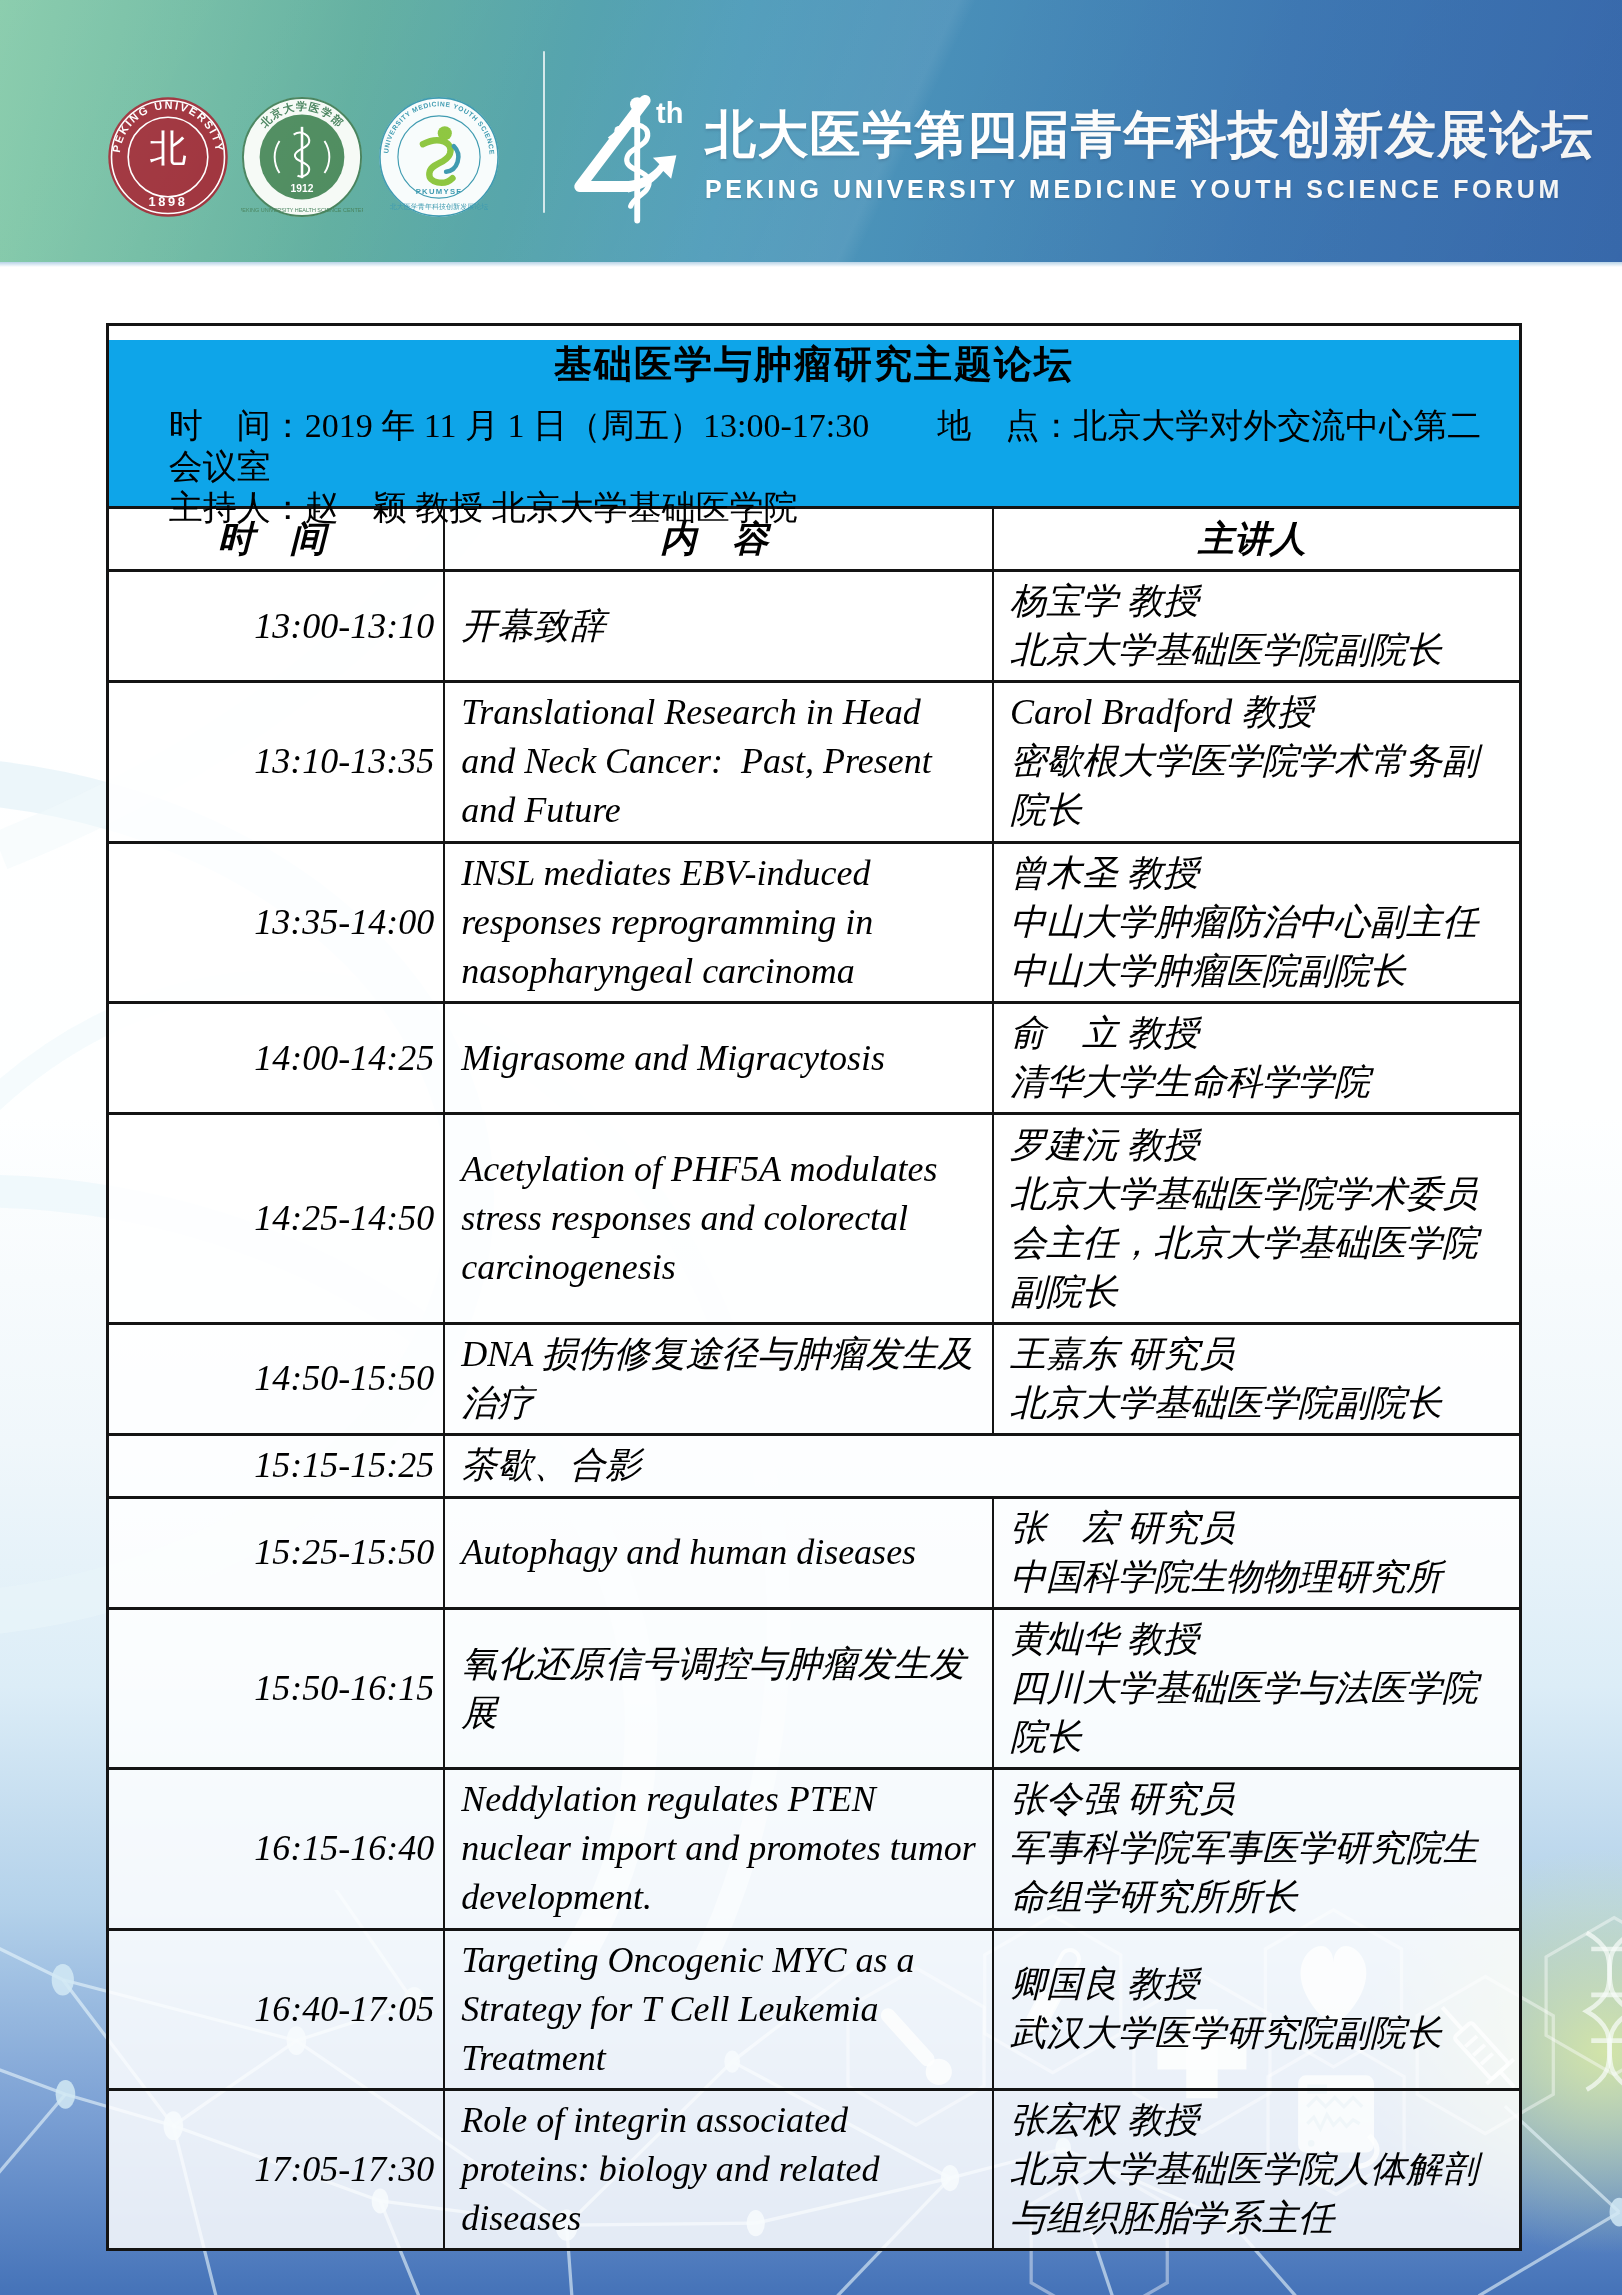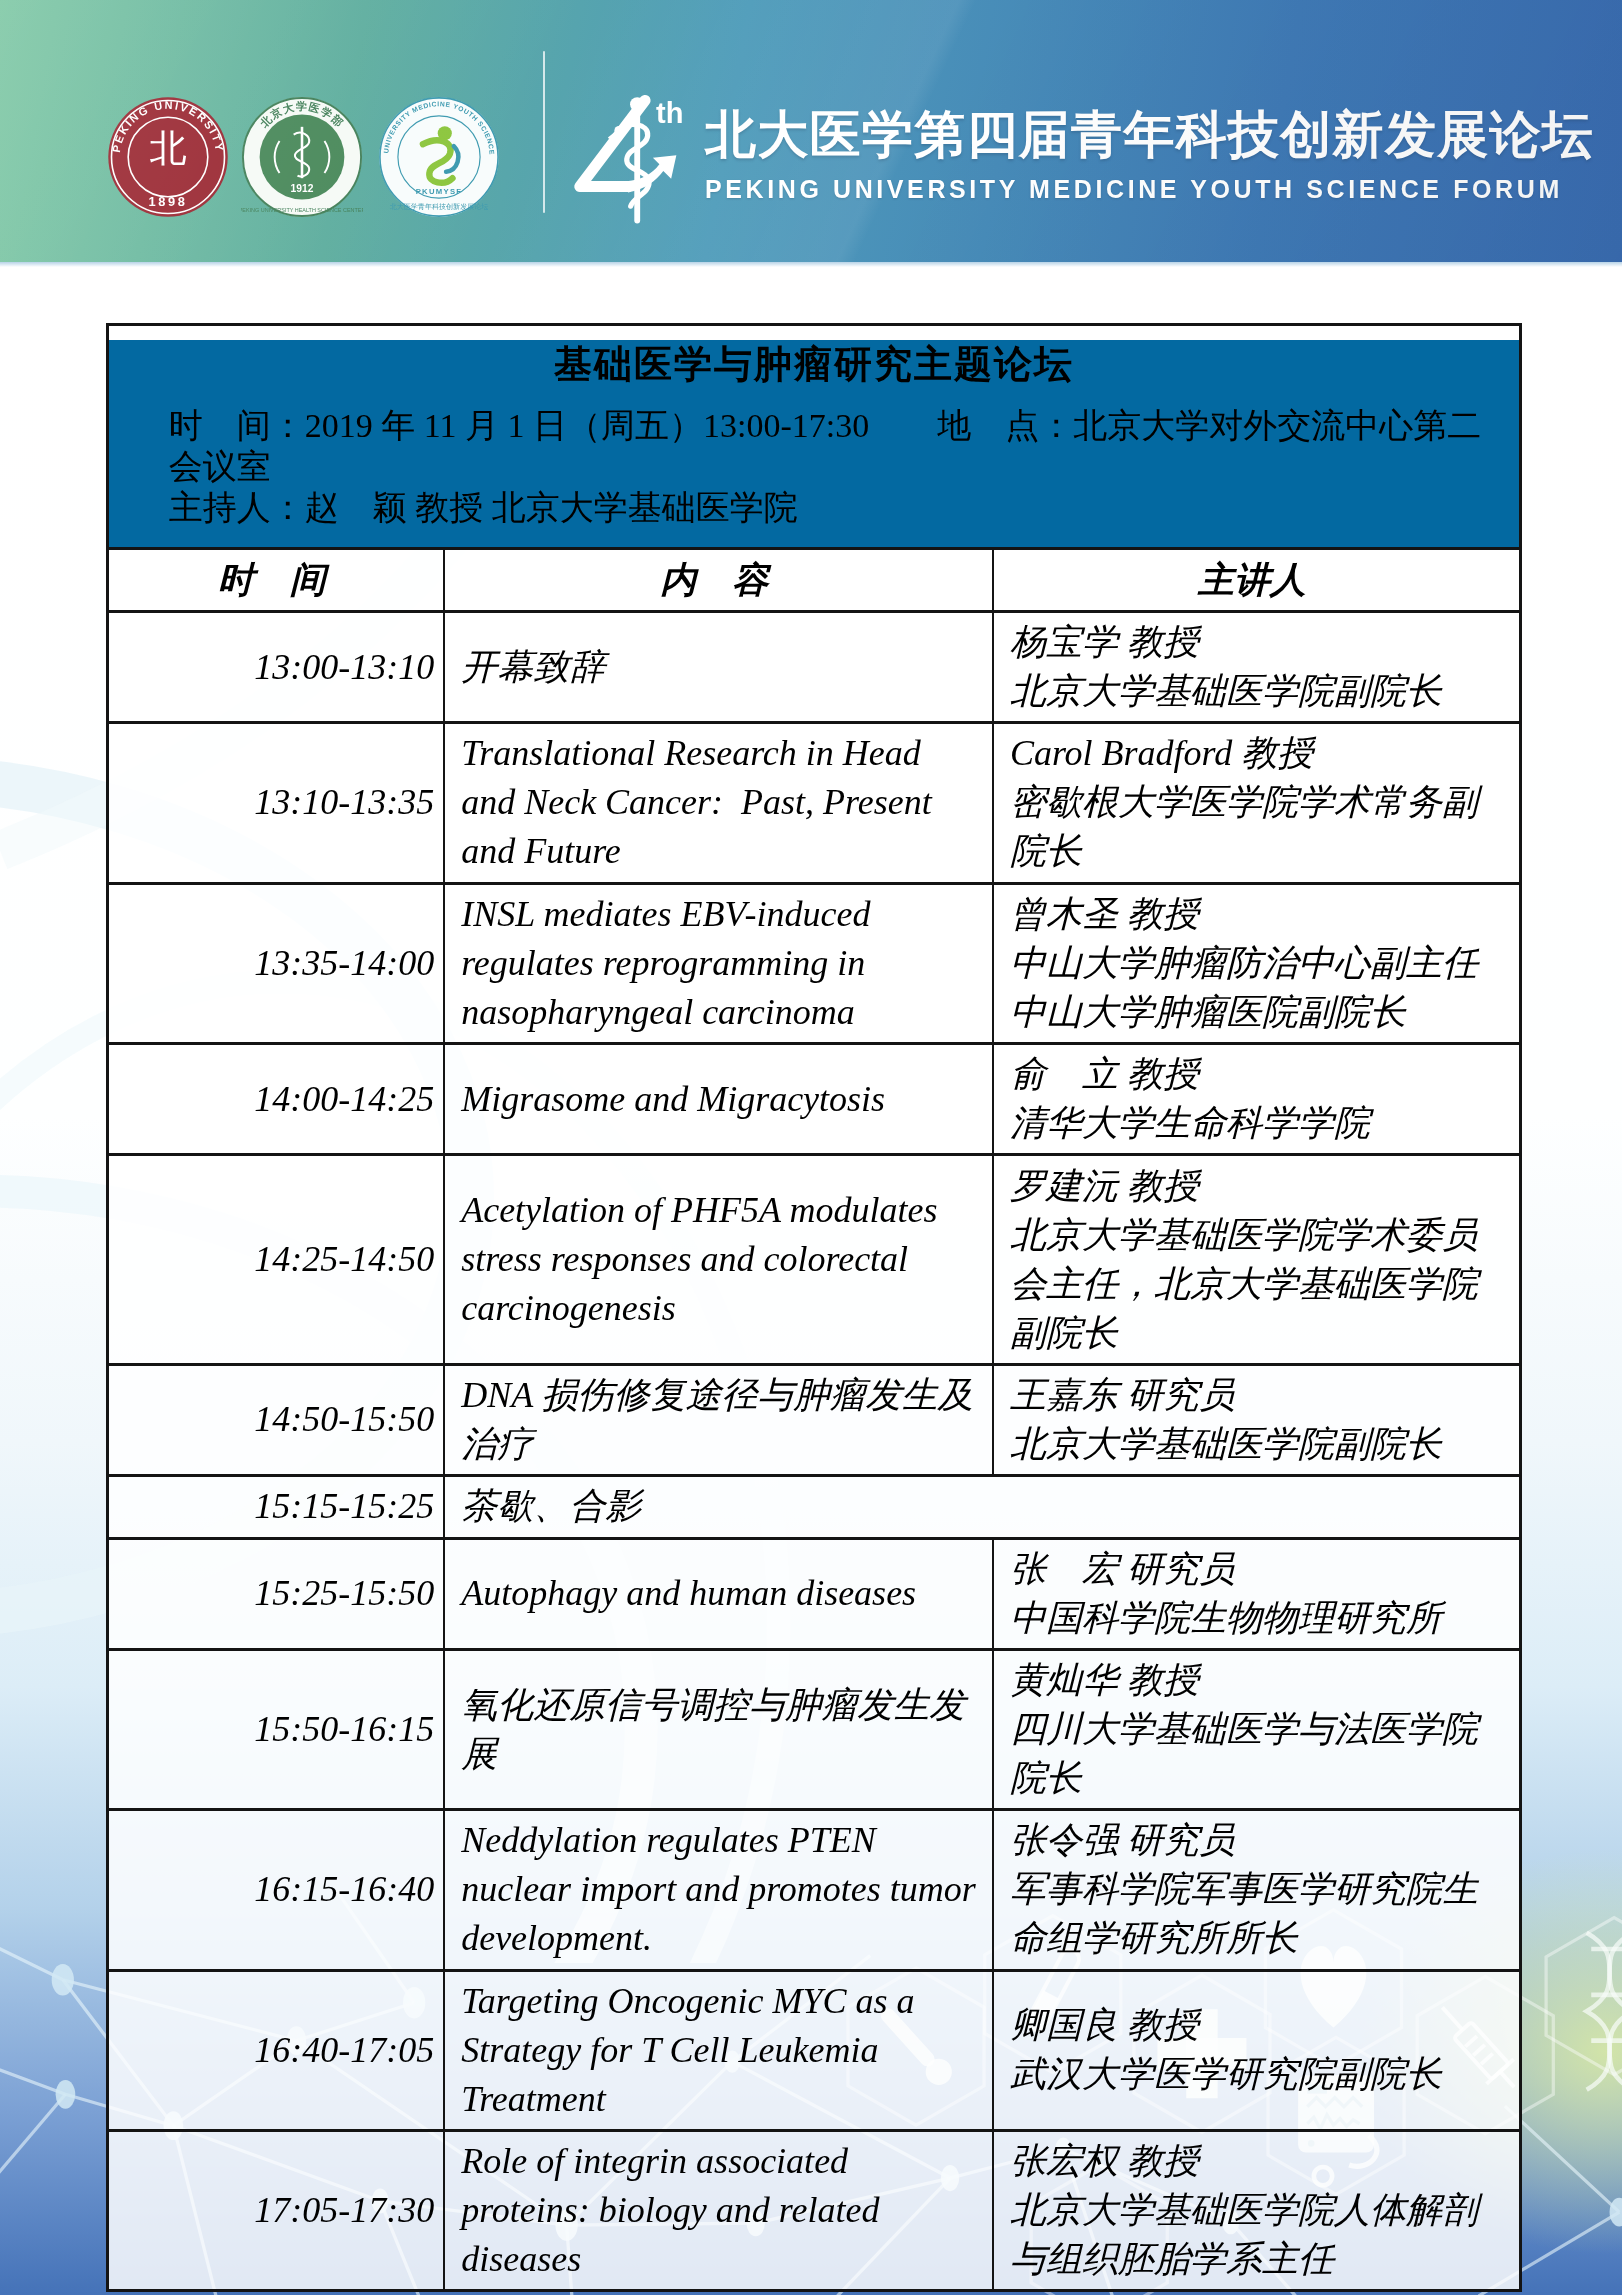--- a/index.html
+++ b/index.html
@@ -44,22 +44,22 @@
     margin-top:9.2px;color:#ffffff;font-family:"Liberation Sans","DejaVu Sans",sans-serif;
     font-weight:bold;font-size:25px;letter-spacing:3.6px;white-space:nowrap;
     text-shadow:0 1.3px 2px rgba(30,60,90,0.25);
   }
   
   .forum-card{
     position:absolute;left:106px;top:323px;width:1416px;box-sizing:border-box;
     border:3.9px solid #141414;background:rgba(255,255,255,0.84);
   }
   .forum-head{
-    background:#0369a1;border-bottom:3.3px solid #141414;box-sizing:border-box;
-    height:210px;color:#000;
+    background:#0ea5e9;border-bottom:3.3px solid #141414;box-sizing:border-box;
+    height:169px;color:#000;
   }
   .fh-title{
     text-align:center;font-weight:bold;font-size:38px;line-height:48px;margin-top:14.4px;
     letter-spacing:2px;
   }
   .fh-info{font-size:34px;line-height:41px;padding:0 11.8px;white-space:pre-wrap;margin-left:48px;}
   .fh-info1{margin-top:17px;}
   table.schedule{width:100%;border-collapse:collapse;table-layout:fixed;font-style:italic;}
   table.schedule td{
     box-sizing:border-box;vertical-align:middle;font-size:36px;line-height:49px;color:#000;
@@ -268,21 +268,21 @@
 北京大学基础医学院副院长</td>
       </tr>
       <tr style="height:131px">
         <td class="time-cell">13:10-13:35</td>
         <td class="content-cell">Translational Research in Head and Neck Cancer:  Past, Present and Future</td>
         <td class="speaker-cell">Carol Bradford 教授
 密歇根大学医学院学术常务副院长</td>
       </tr>
       <tr style="height:147px">
         <td class="time-cell">13:35-14:00</td>
-        <td class="content-cell">INSL mediates EBV-induced regulates reprogramming in nasopharyngeal carcinoma</td>
+        <td class="content-cell">INSL mediates EBV-induced responses reprogramming in nasopharyngeal carcinoma</td>
         <td class="speaker-cell">曾木圣 教授
 中山大学肿瘤防治中心副主任
 中山大学肿瘤医院副院长</td>
       </tr>
       <tr style="height:99px">
         <td class="time-cell">14:00-14:25</td>
         <td class="content-cell">Migrasome and Migracytosis</td>
         <td class="speaker-cell">俞　立 教授
 清华大学生命科学学院</td>
       </tr>

